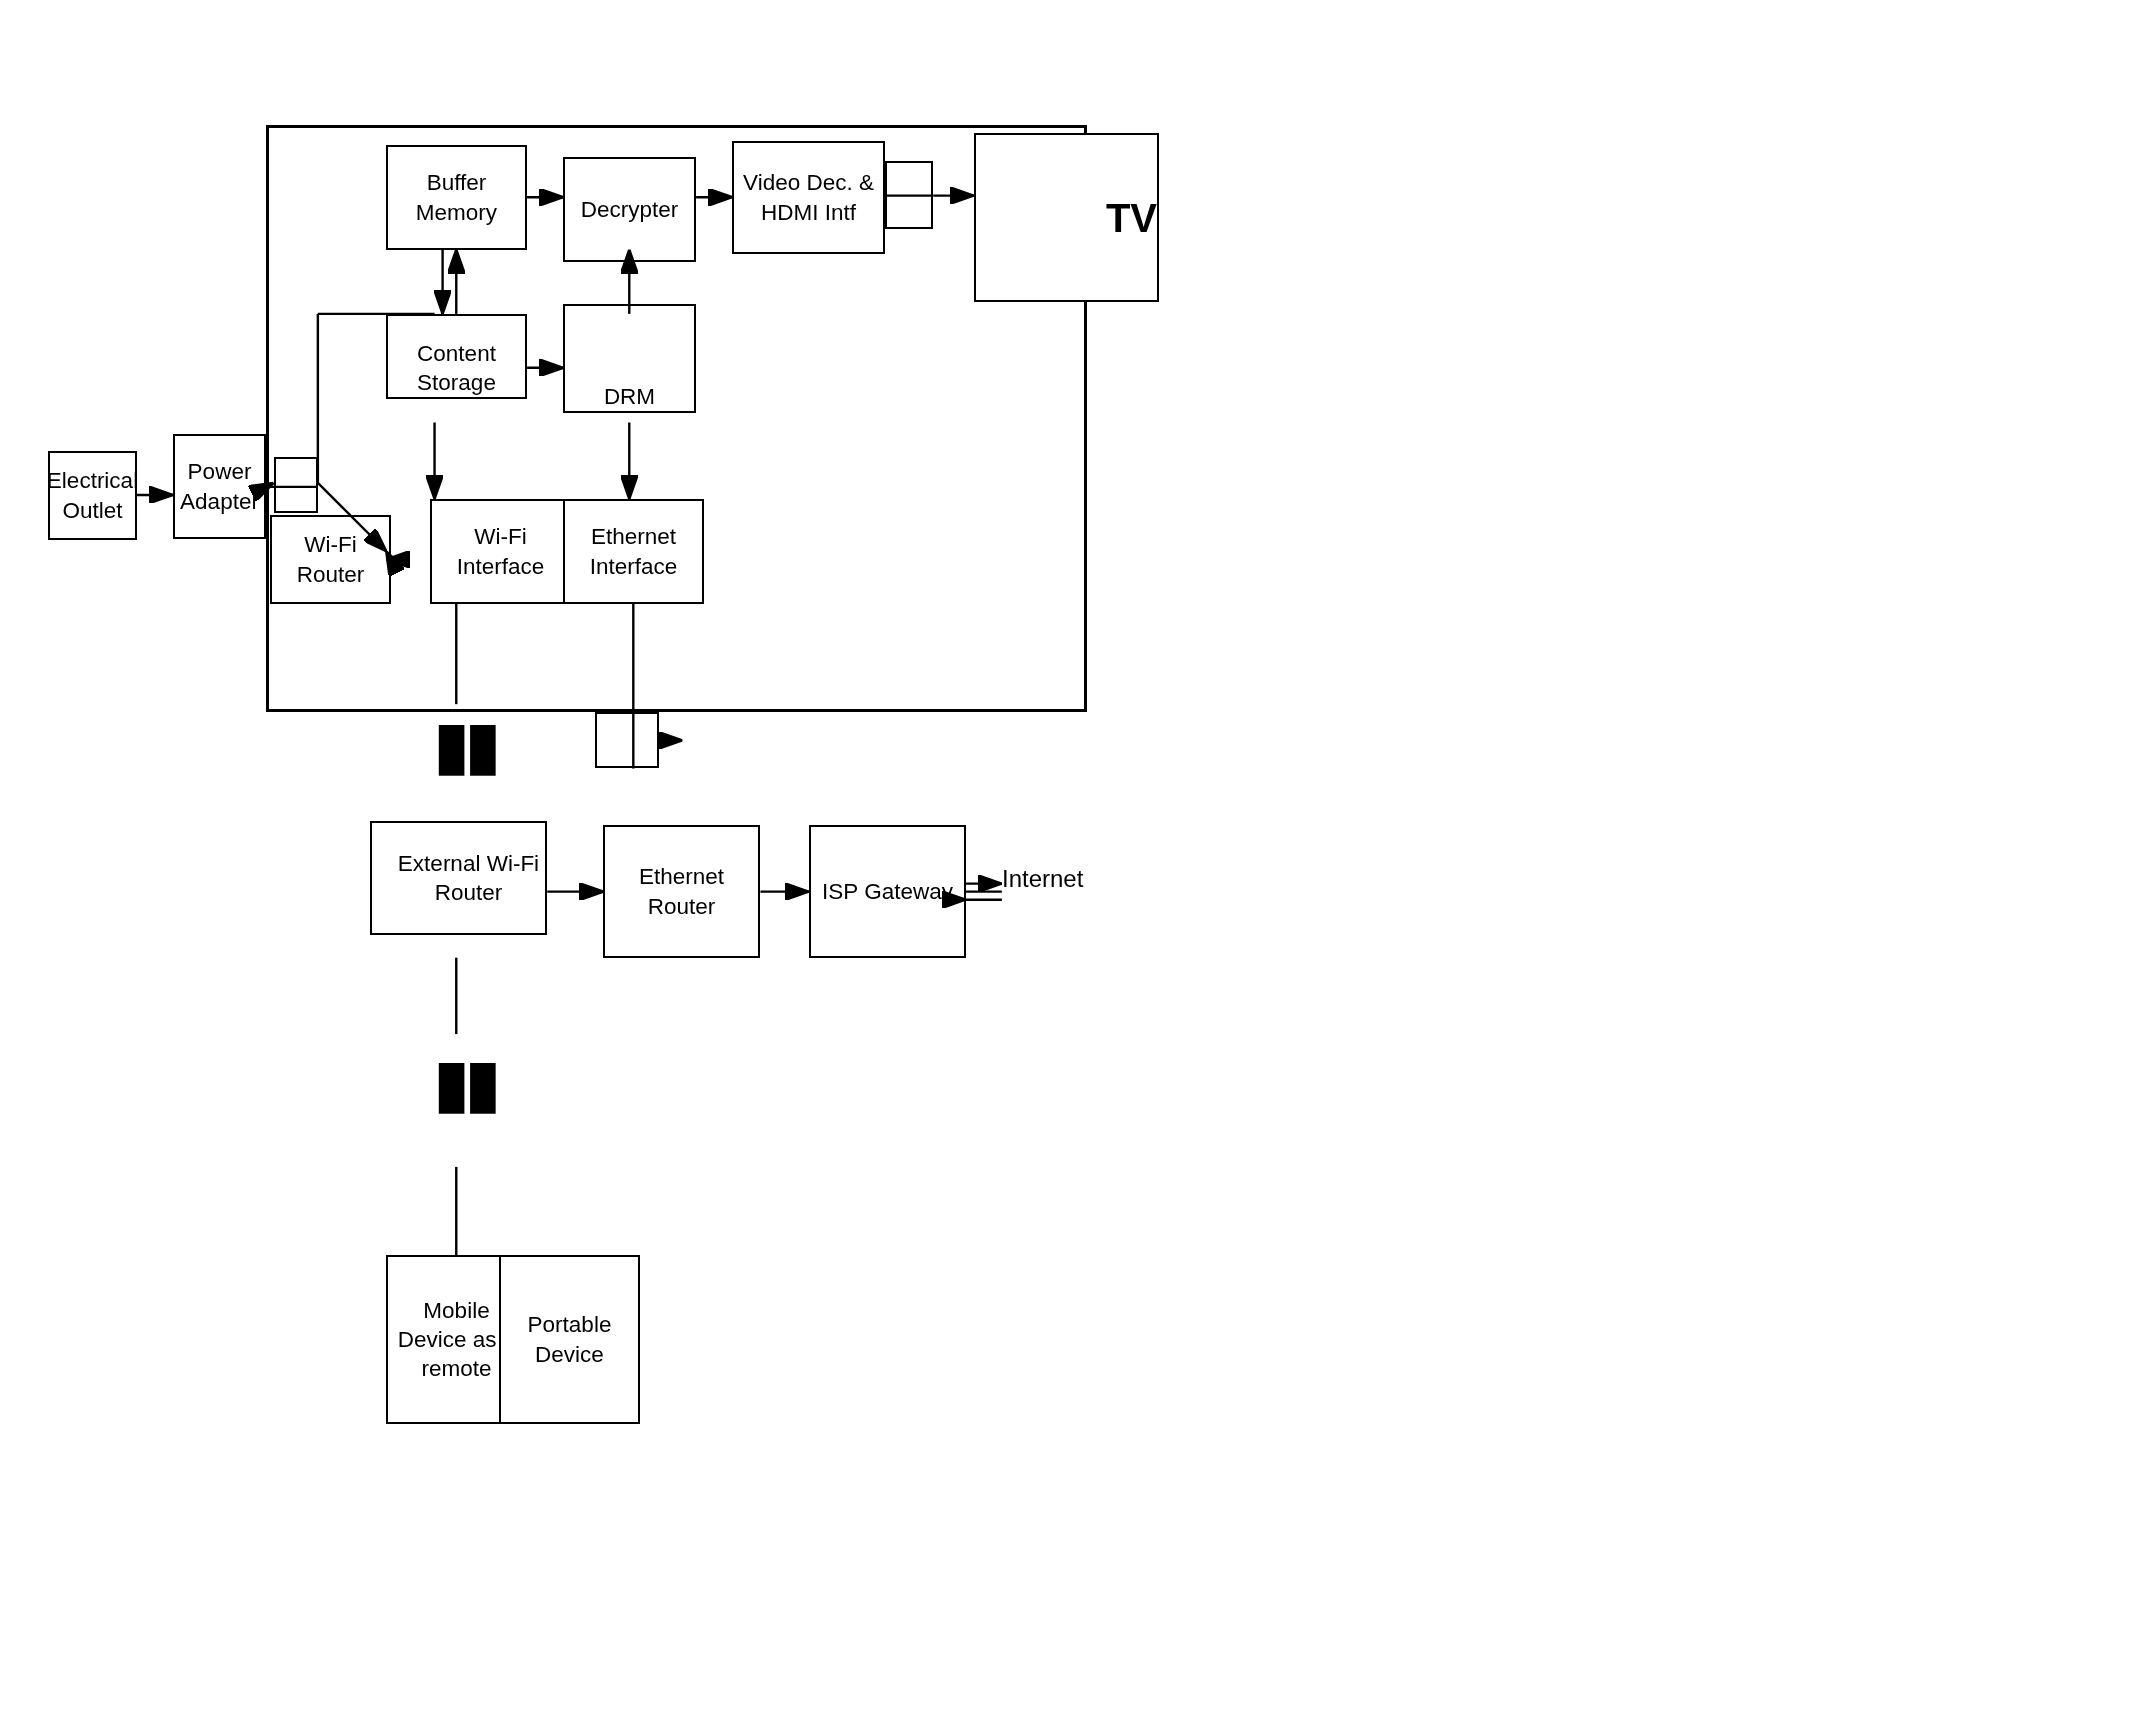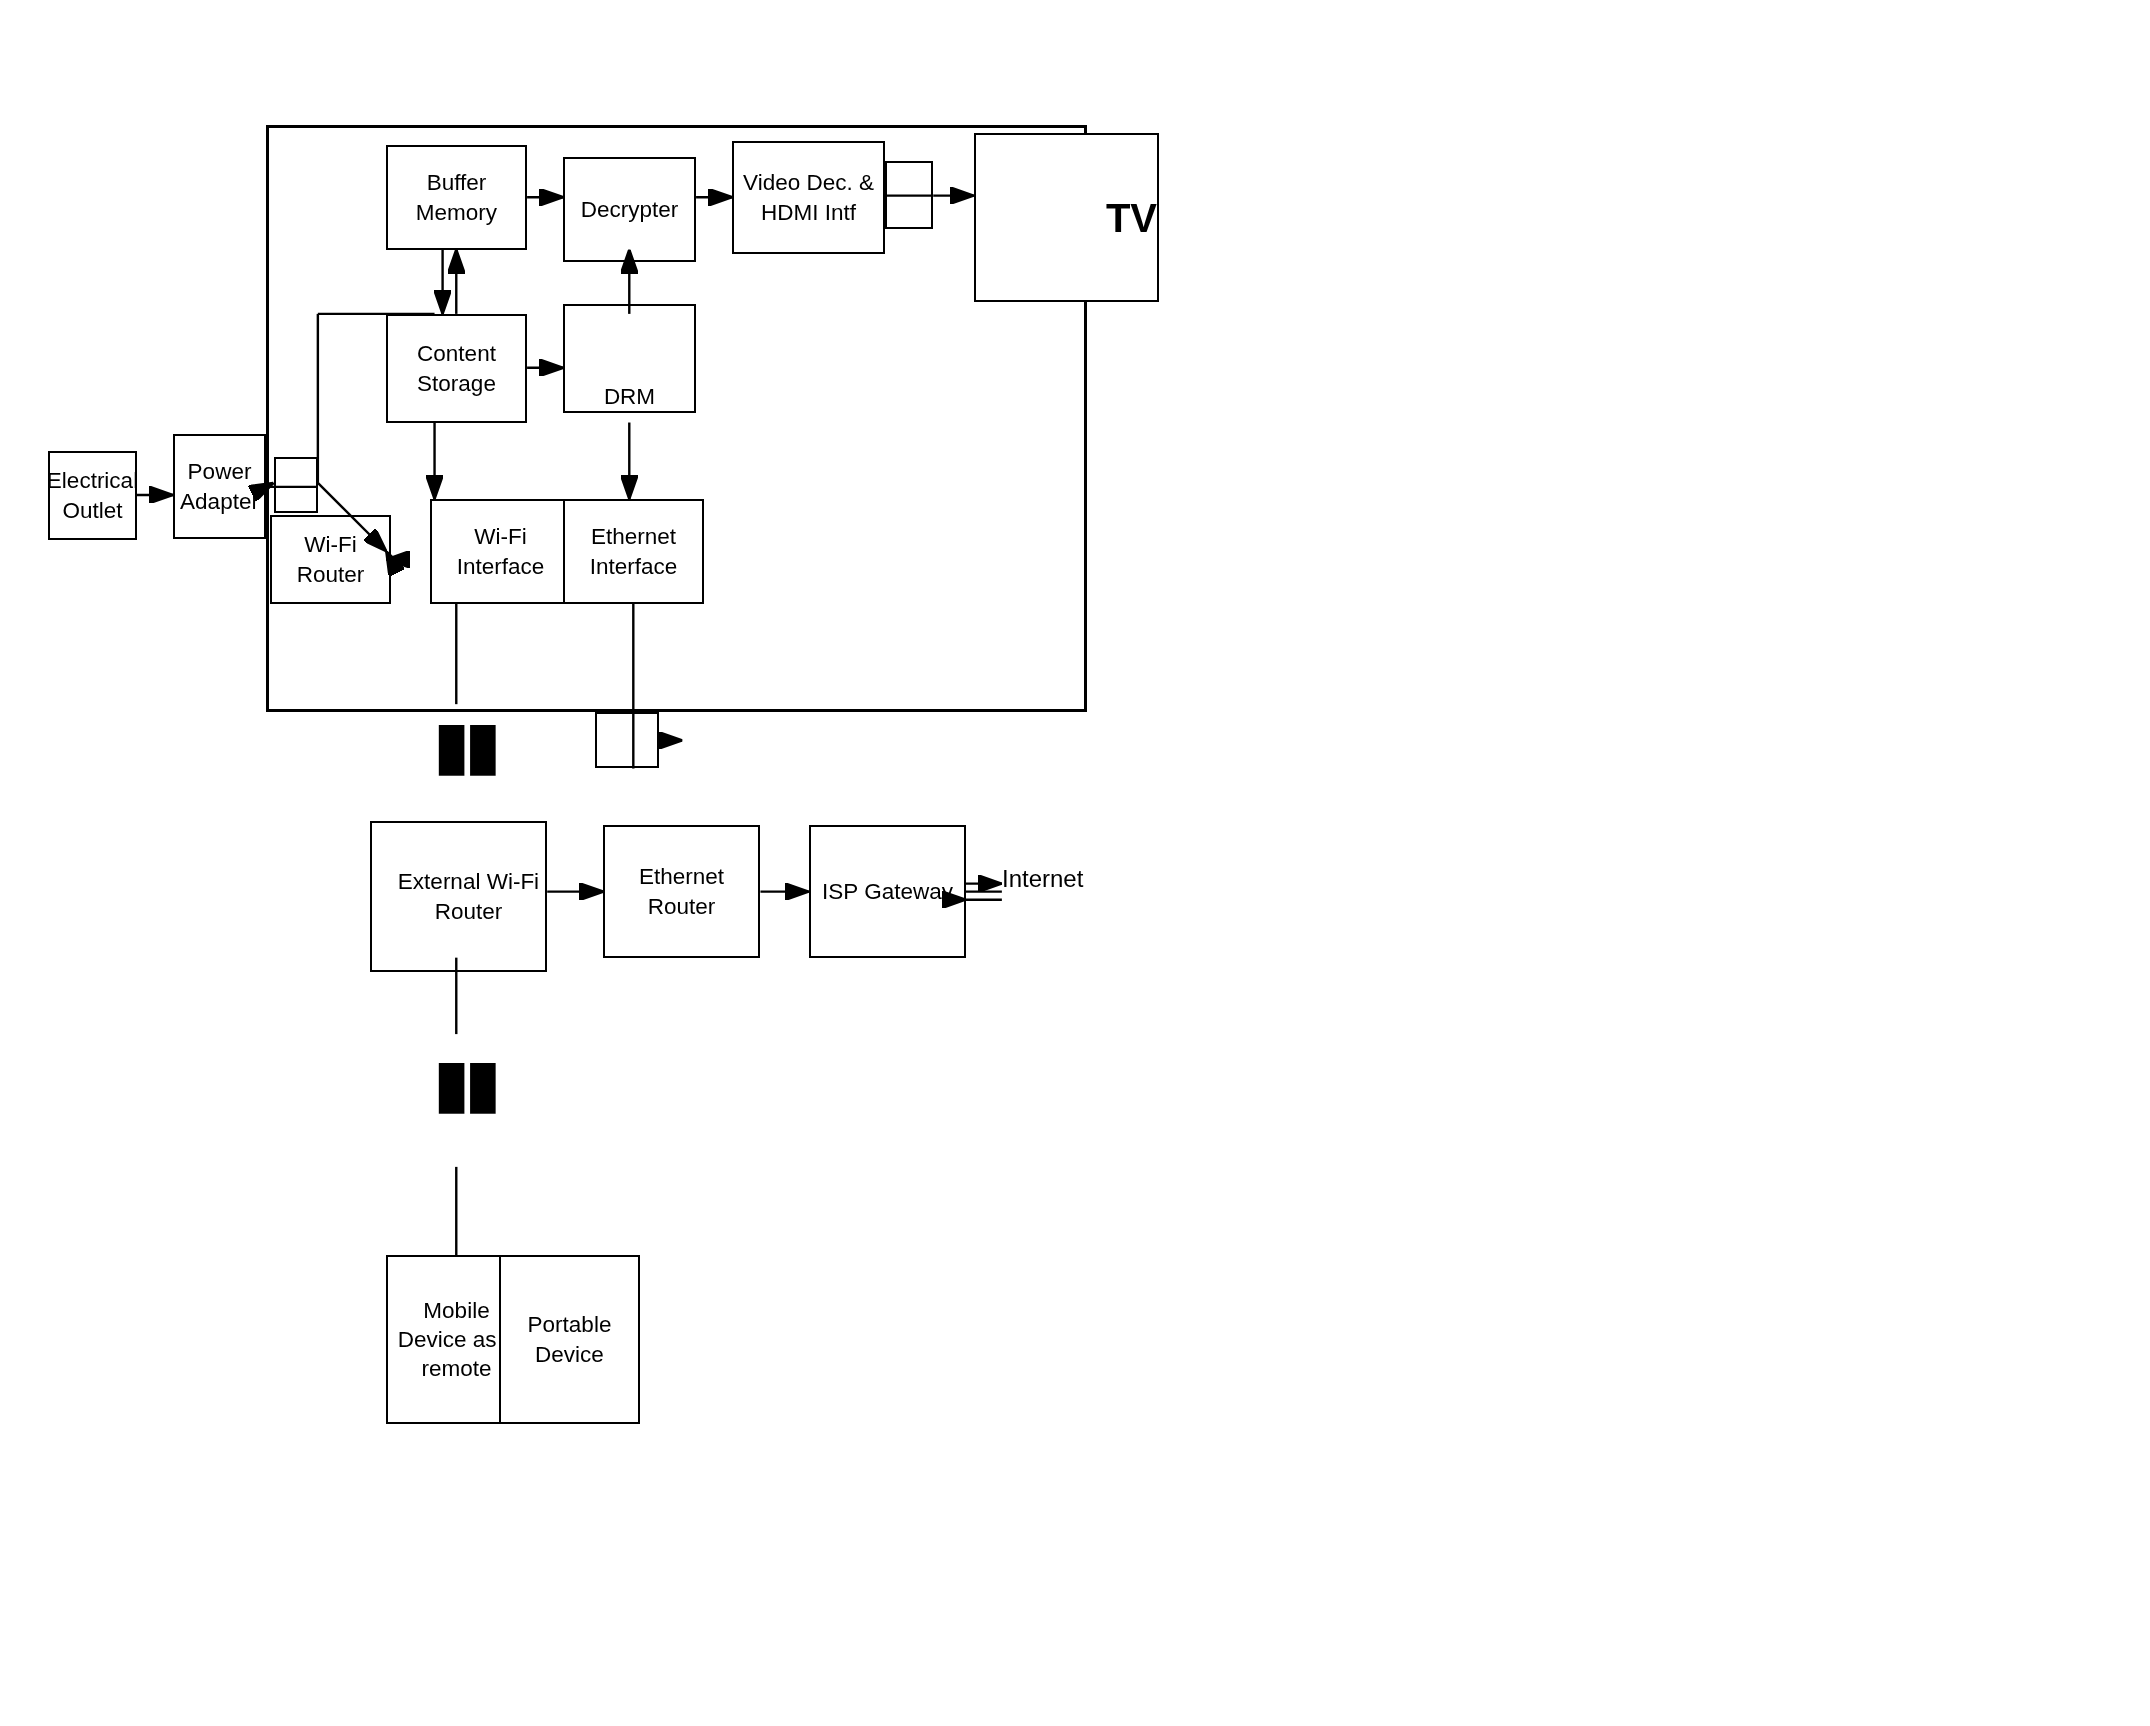--- a/index.html
+++ b/index.html
@@ -96,21 +96,21 @@
     <span>Video Dec. &amp;
 HDMI Intf</span>
   </div>
 
   <div class="block" style="left:885px; top:161px; width:48px; height:68px;"></div>
 
   <div class="block block-bold" style="left:974px; top:133px; width:185px; height:169px; font-size:40px; font-weight:bold;justify-content:flex-end;">
     <span>TV</span>
   </div>
 
-  <div class="block" style="left:386px; top:314px; width:141px; height:109px;">
+  <div class="block" style="left:386px; top:314px; width:141px; height:85px;align-items:flex-end;">
     <span>Content
 Storage</span>
   </div>
 
   <div class="block" style="left:563px; top:304px; width:133px; height:109px;align-items:flex-end;">
     <span>DRM</span>
   </div>
 
   <div class="block" style="left:270px; top:515px; width:121px; height:89px;">
     <span>Wi-Fi Router</span>
@@ -121,21 +121,21 @@
 Interface</span>
   </div>
 
   <div class="block" style="left:563px; top:499px; width:141px; height:105px;">
     <span>Ethernet
 Interface</span>
   </div>
 
   <div class="block" style="left:595px; top:712px; width:64px; height:56px;"></div>
 
-  <div class="block" style="left:370px; top:821px; width:177px; height:151px;padding-left:20px;">
+  <div class="block" style="left:370px; top:821px; width:177px; height:114px;padding-left:20px;">
     <span>External Wi-Fi
 Router</span>
   </div>
 
   <div class="block" style="left:603px; top:825px; width:157px; height:133px;">
     <span>Ethernet
 Router</span>
   </div>
 
   <div class="block" style="left:809px; top:825px; width:157px; height:133px;">

